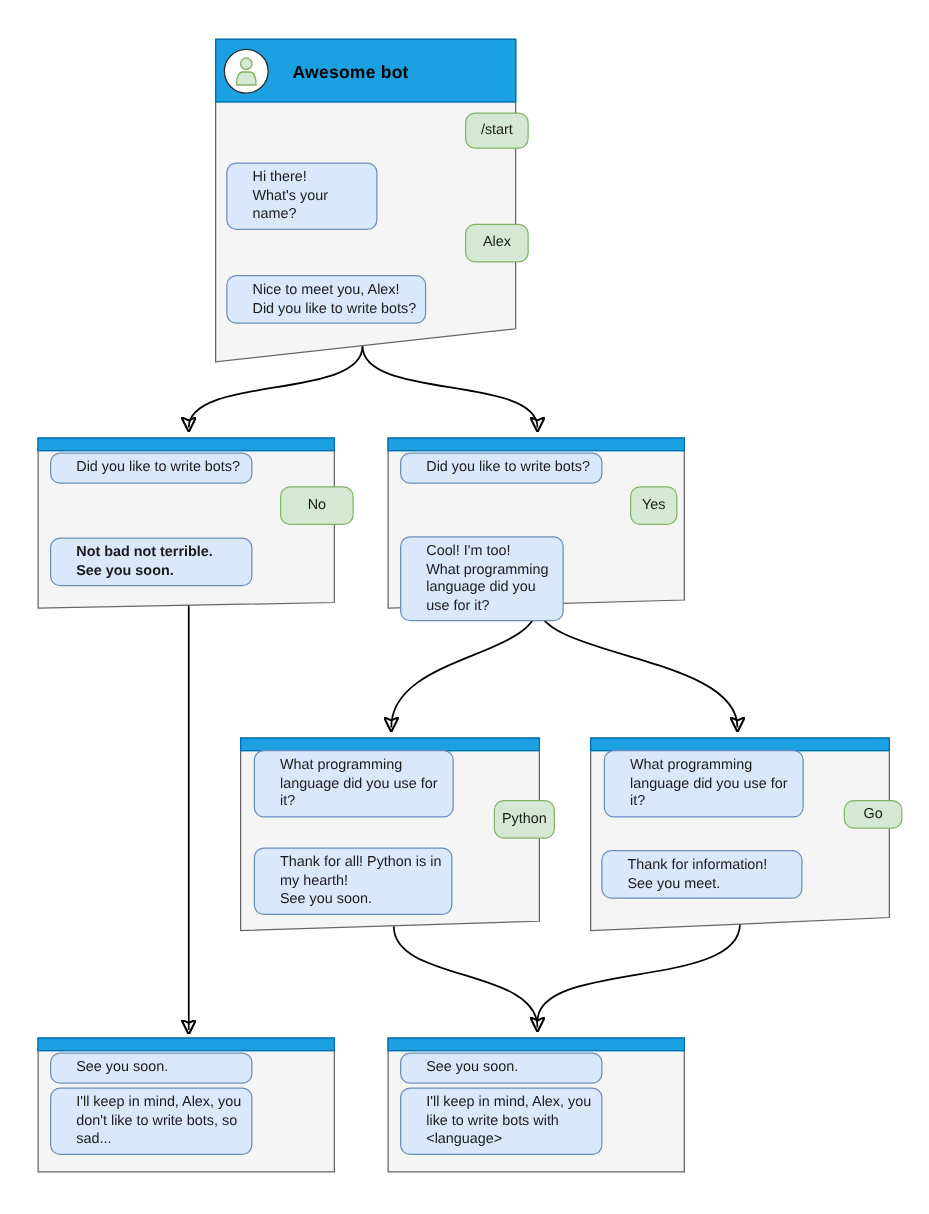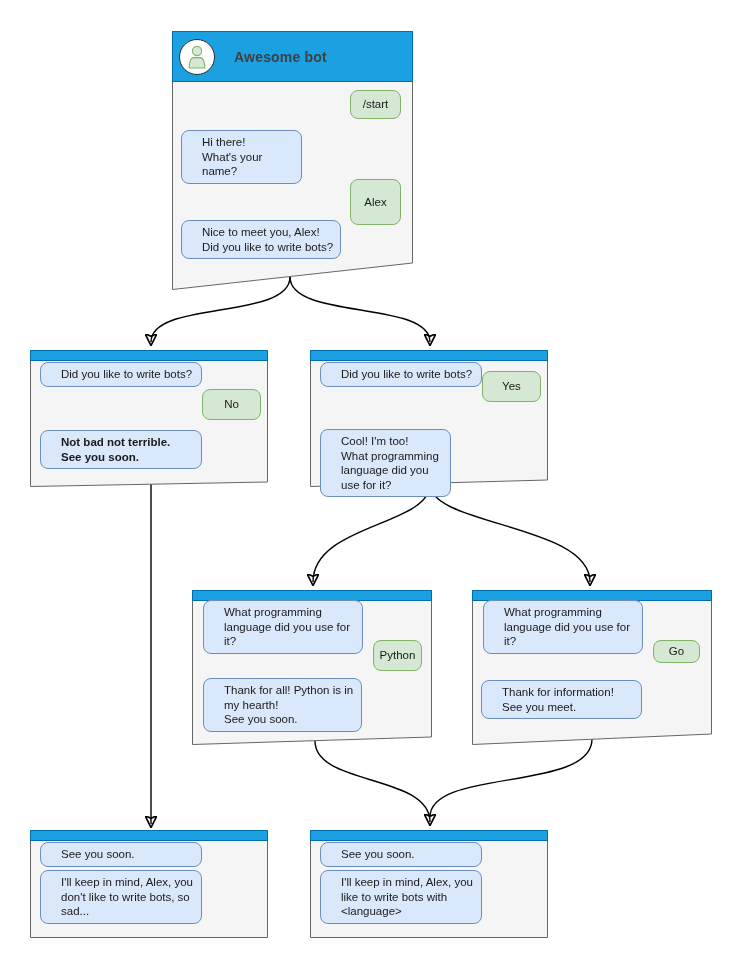--- a/index.html
+++ b/index.html
@@ -18,39 +18,39 @@
   .window svg.frame{position:absolute;left:0;top:0;overflow:visible;}
   .frame polygon{fill:var(--window-fill,#f5f5f5);stroke:var(--window-stroke,#666);stroke-width:1;}
   .header{
     position:absolute;left:0;top:0;width:100%;box-sizing:border-box;
     background:var(--header-fill,#1ba1e2);border:1px solid var(--header-stroke,#006eaf);
   }
   .header.main{height:51px;display:flex;align-items:center;}
   .header.thin{height:11px;}
   .title{
     position:absolute;left:61px;top:0;height:51px;line-height:51px;
-    color:#404040;font-weight:bold;font-size:14px;letter-spacing:.2px;white-space:nowrap;
+    color:#000000;font-weight:bold;font-size:14px;letter-spacing:.2px;white-space:nowrap;
   }
   .avatar{
     position:absolute;left:6px;top:7px;width:36px;height:36px;border-radius:50%;
     background:#ffffff;border:1.6px solid #2b2b2b;box-sizing:border-box;
     display:flex;align-items:center;justify-content:center;
   }
   
   .bubble{
     position:absolute;box-sizing:border-box;border-radius:8px;
     font-size:11.5px;line-height:14.5px;white-space:pre-line;
   }
   .bot-msg{
     background:var(--bot-bubble-fill,#dae8fc);border:1px solid var(--bot-bubble-stroke,#6c8ebf);
     padding:4px 6px 4px 20px;text-align:left;
   }
   .user-msg{
     background:var(--user-bubble-fill,#d5e8d4);border:1px solid var(--user-bubble-stroke,#82b366);
-    display:flex;align-items:center;justify-content:center;text-align:center;padding:0 5px;
+    display:flex;align-items:center;justify-content:center;text-align:center;padding:0 5px;margin-left:22px;
   }
 </style>
 </head>
 <body>
 
 <div class="canvas">
 
   <svg class="edges">
     <defs>
       <marker id="arrowhead" viewBox="0 0 10 10" markerWidth="8.5" markerHeight="8.5" refX="7" refY="5" orient="auto">
@@ -75,21 +75,21 @@
         <svg width="20" height="24" viewBox="0 0 20 24">
           <circle cx="10" cy="6" r="4.6" fill="#d5e8d4" stroke="#82b366" stroke-width="1.1"></circle>
           <path d="M2.2,23 Q2.2,13.5 6.5,12.6 L13.5,12.6 Q17.8,13.5 17.8,23 Z" fill="#d5e8d4" stroke="#82b366" stroke-width="1.1"></path>
         </svg>
       </div>
       <div class="title">Awesome bot</div>
     </div>
     <div class="bubble user-msg" style="left:178px;top:59px;width:51px;height:29px;">/start</div>
     <div class="bubble bot-msg" style="left:9px;top:99px;width:121px;">Hi there!
 What's your name?</div>
-    <div class="bubble user-msg" style="left:178px;top:148px;width:51px;height:46px;">Alex</div>
+    <div class="bubble user-msg" style="left:178px;top:148px;width:51px;height:31px;">Alex</div>
     <div class="bubble bot-msg" style="left:9px;top:189px;width:160px;">Nice to meet you, Alex!
 Did you like to write bots?</div>
   </div>
 
   <div class="window" style="left:30px;top:350px;width:238px;height:137px;">
     <svg class="frame" width="238" height="137">
       <polygon points="0.5,0.5 237.5,0.5 237.5,132 0.5,136.5"></polygon>
     </svg>
     <div class="header thin"></div>
     <div class="bubble bot-msg" style="left:10px;top:12px;width:162px;">Did you like to write bots?</div>
@@ -97,21 +97,21 @@
     <div class="bubble bot-msg" style="left:10px;top:80px;width:162px;font-weight:bold;">Not bad not terrible.
 See you soon.</div>
   </div>
 
   <div class="window" style="left:310px;top:350px;width:238px;height:137px;">
     <svg class="frame" width="238" height="137">
       <polygon points="0.5,0.5 237.5,0.5 237.5,130 0.5,136.5"></polygon>
     </svg>
     <div class="header thin"></div>
     <div class="bubble bot-msg" style="left:10px;top:12px;width:162px;">Did you like to write bots?</div>
-    <div class="bubble user-msg" style="left:172px;top:21px;width:59px;height:31px;">Yes</div>
+    <div class="bubble user-msg" style="left:172px;top:39px;width:38px;height:31px;">Yes</div>
     <div class="bubble bot-msg" style="left:10px;top:79px;width:131px;">Cool! I'm too!
 What programming
 language did you use for it?</div>
   </div>
 
   <div class="window" style="left:192px;top:590px;width:240px;height:155px;">
     <svg class="frame" width="240" height="155">
       <polygon points="0.5,0.5 239.5,0.5 239.5,147 0.5,154.5"></polygon>
     </svg>
     <div class="header thin"></div>

